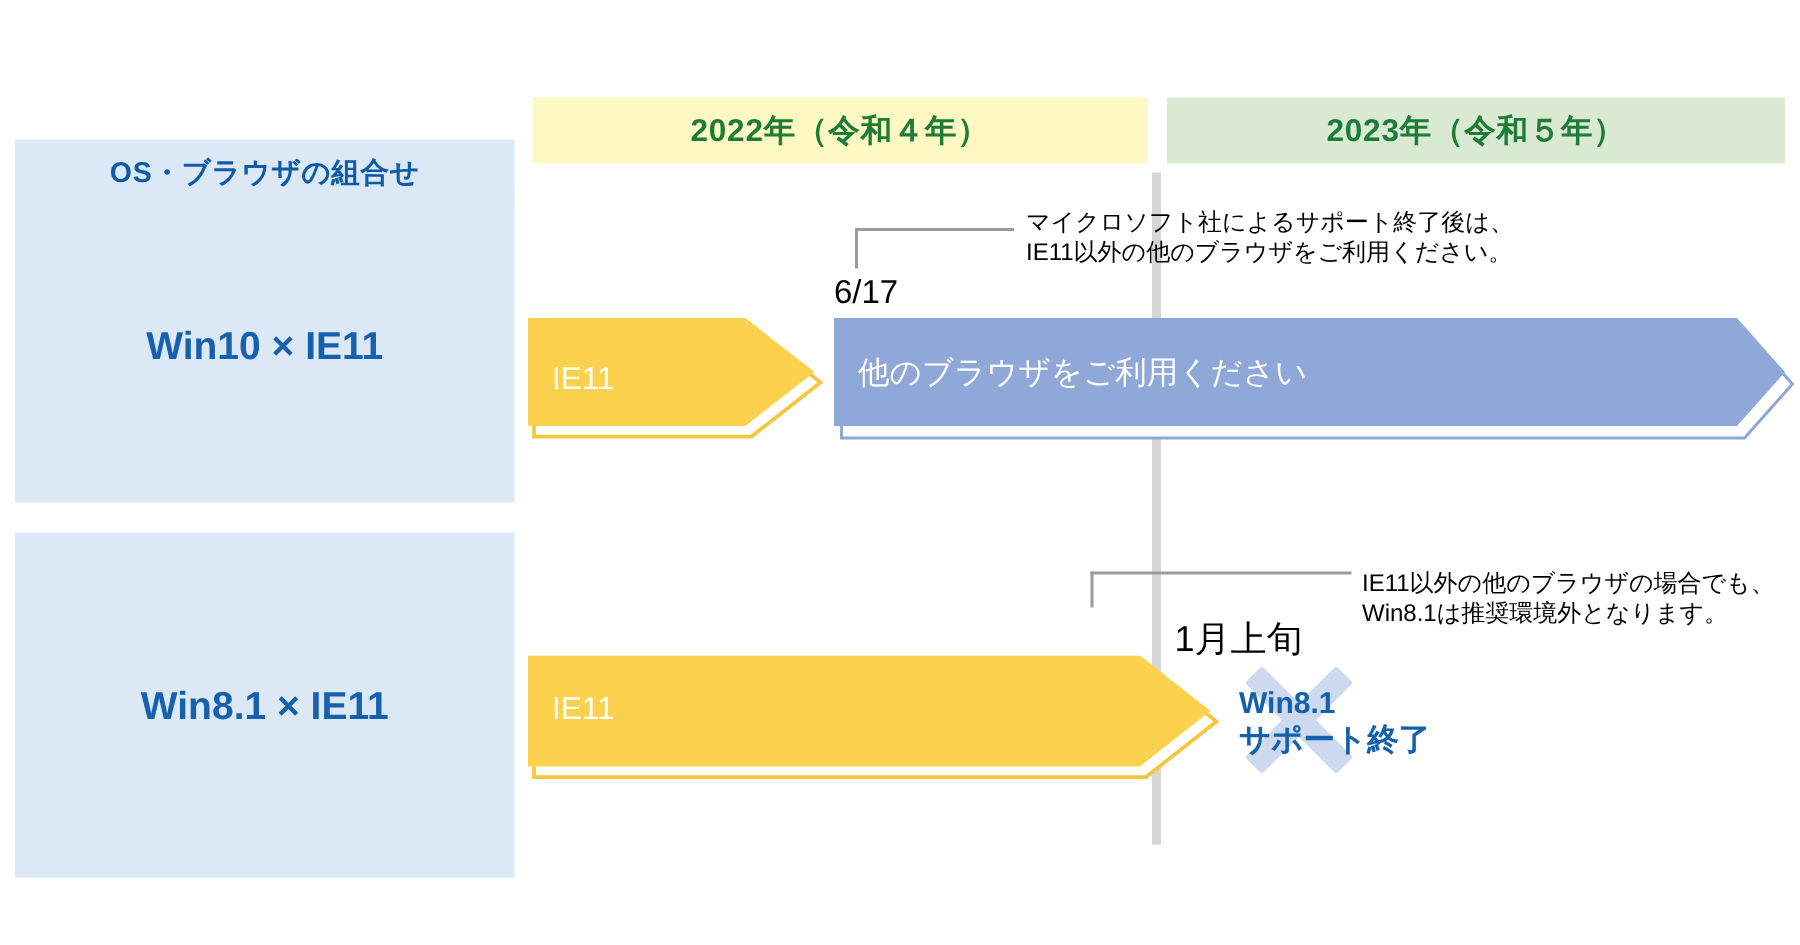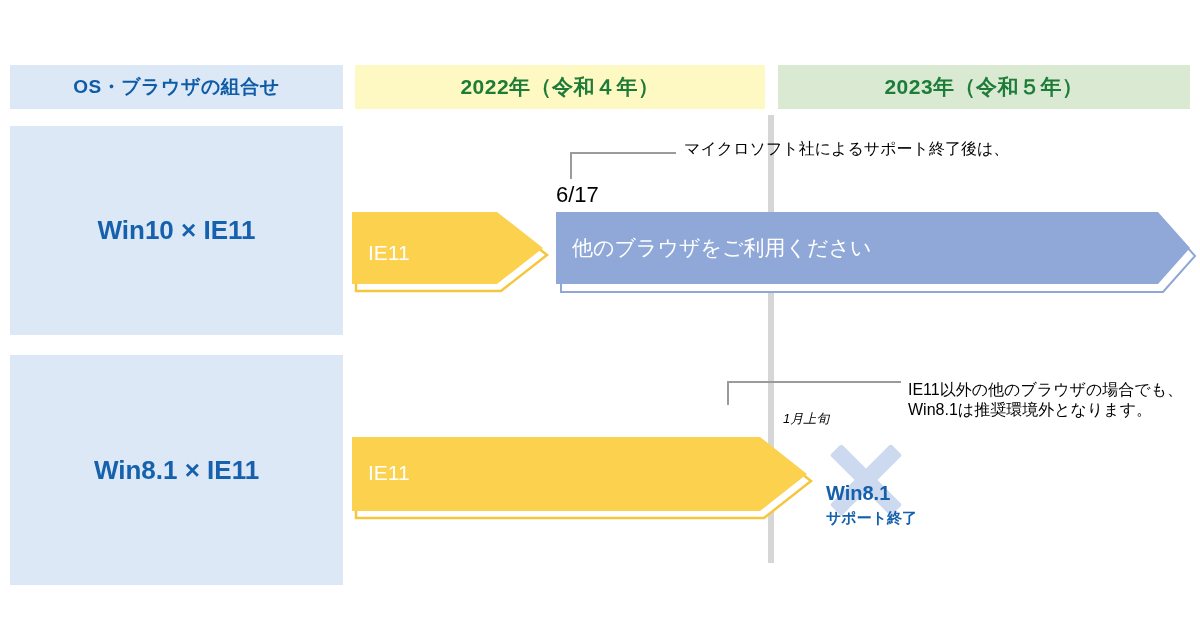--- a/index.html
+++ b/index.html
@@ -8,21 +8,21 @@
     background:#ffffff;
     font-family:"Liberation Sans", sans-serif;
   }
 
   
   .hdr {
     position:absolute; top:65px; height:44px;
     display:flex; align-items:center; justify-content:center;
     font-weight:bold; letter-spacing:0.5px;
   }
-  .hdr-os   { left:10px;  width:333px; background:#dce8f5; color:#0e5ba8; font-size:19px; }
+  .hdr-os   { left:10px;  width:333px; background:#dce8f5; color:#0e5ba8; font-size:19px;margin-top:28px; }
   .hdr-2022 { left:355px; width:410px; background:#fef9c3; color:#1e7c39; font-size:21px; }
   .hdr-2023 { left:778px; width:412px; background:#d9e9d2; color:#1e7c39; font-size:21px; }
 
   
   .osbox {
     position:absolute; left:10px; width:333px;
     background:#dce8f5; color:#1661ae; font-weight:bold; font-size:26px;
     display:flex; align-items:center; justify-content:center;
   }
   .osbox1 { top:126px; height:209px; }
@@ -48,34 +48,34 @@
   #b1v { left:570px; top:152px; width:2px;  height:27px; }
   #b2h { left:727px; top:381px; width:174px; height:2px; }
   #b2v { left:727px; top:381px; width:2px;  height:24px; }
 
   .note { position:absolute; font-size:16px; color:#000000; line-height:20px; }
   #note1 { left:684px; top:139px; }
   #note2 { left:908px; top:380px; }
 
   .date { position:absolute; color:#000000; }
   #date1 { left:556px; top:182px; font-size:22px; }
-  #date2 { left:783px; top:410px; font-size:13px;font-style:italic; }
+  #date2 { left:783px; top:410px; font-size:24px; }
 
   
   #xmark { position:absolute; left:823px; top:437px; width:86px; height:86px; }
   #xmark .bar {
     position:absolute; left:0; top:35px; width:86px; height:16px;
     background:#ccd9ee; border-radius:2px;
   }
   #xmark .bar1 { transform:rotate(45deg); }
   #xmark .bar2 { transform:rotate(-45deg); }
 
-  #endlabel { position:absolute; left:826px; top:480px; color:#1560ab; font-weight:bold; }
+  #endlabel { position:absolute; left:826px; top:456px; color:#1560ab; font-weight:bold; }
   #endlabel .l1 { font-size:20px; line-height:27px; }
-  #endlabel .l2 { font-size:15px; line-height:21px; }
+  #endlabel .l2 { font-size:21px; line-height:21px; }
 </style>
 </head>
 <body>
 
 <div class="canvas">
 
   <div class="hdr hdr-os">OS・ブラウザの組合せ</div>
   <div class="hdr hdr-2022">2022年（令和４年）</div>
   <div class="hdr hdr-2023">2023年（令和５年）</div>
 
@@ -98,20 +98,21 @@
   <svg class="arrow" id="arrow-blue-1" width="644" height="86" viewBox="0 0 644 86">
     <polygon points="0,0 602,0 634,36 602,72 0,72" transform="translate(5,8)" fill="#ffffff" stroke-width="2" stroke="#8fa7d7"></polygon>
     <polygon points="0,0 602,0 634,36 602,72 0,72" fill="#90a8d8"></polygon>
   </svg>
   <div class="arrow-label" id="blue-arrow-label">他のブラウザをご利用ください</div>
 
   <div class="bracket" id="b1h"></div>
   <div class="bracket" id="b1v"></div>
   <div class="note" id="note1">
     <div>マイクロソフト社によるサポート終了後は、</div>
+    <div>IE11以外の他のブラウザをご利用ください。</div>
   </div>
   <div class="date" id="date1">6/17</div>
 
   <svg class="arrow" id="arrow-yellow-2" width="465" height="86" viewBox="0 0 465 86">
     <polygon points="0,0 408,0 455,37 408,74 0,74" transform="translate(4,7)" fill="#ffffff" stroke-width="2.5" stroke="#f6c63c"></polygon>
     <polygon points="0,0 408,0 455,37 408,74 0,74" fill="#fbd14e"></polygon>
   </svg>
   <div class="arrow-label" id="ie11-label-2">IE11</div>
 
   <div class="bracket" id="b2h"></div>

